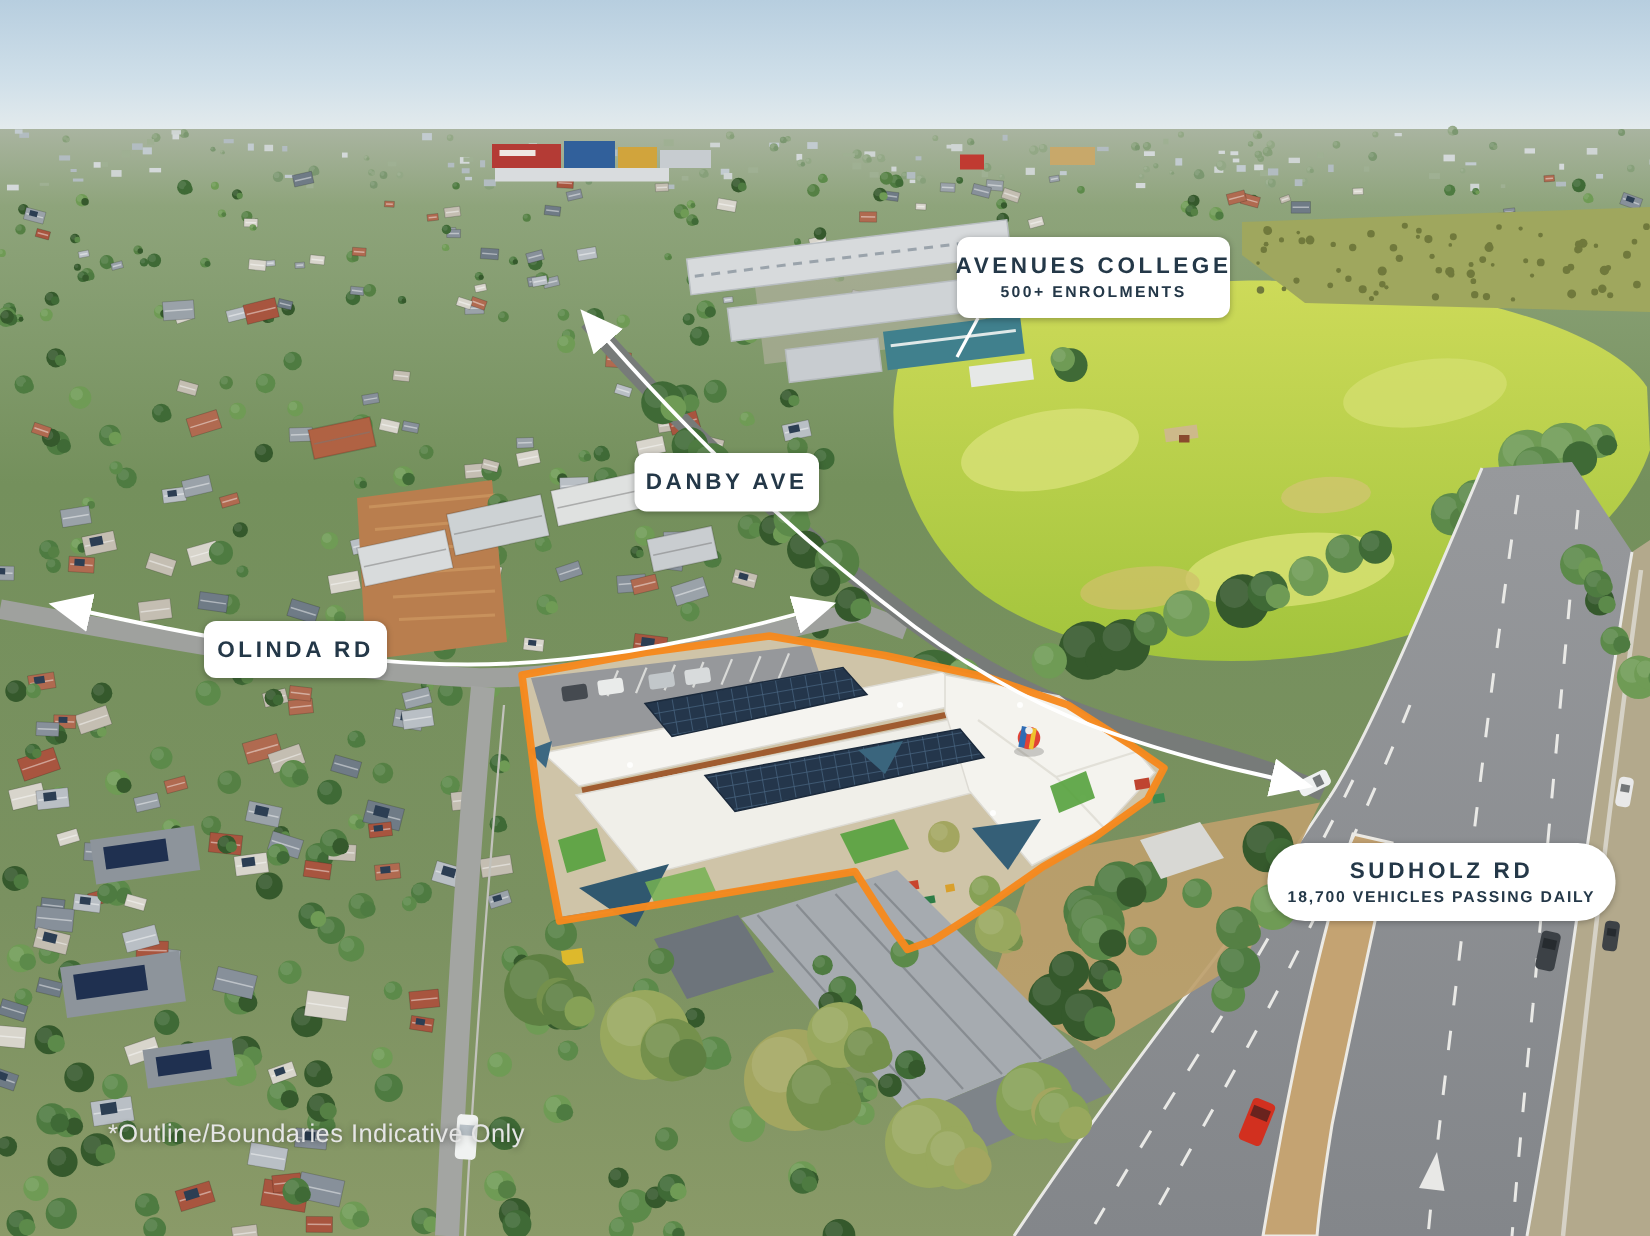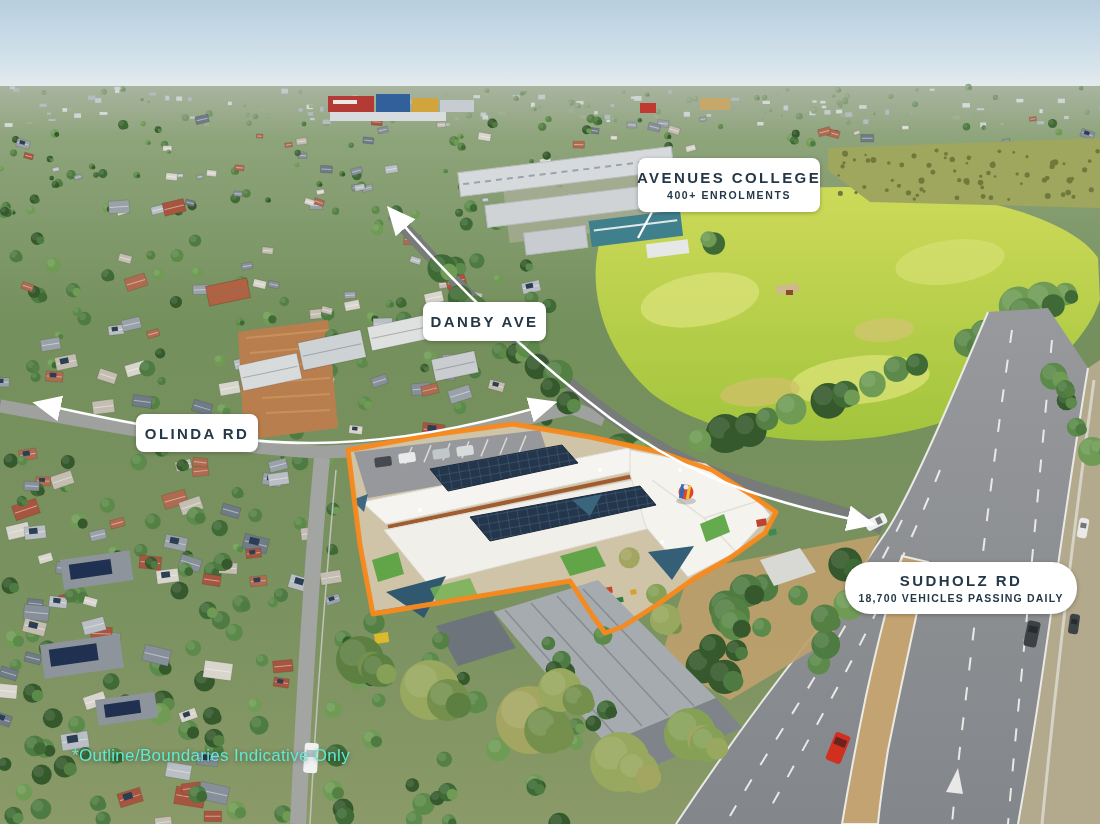--- a/index.html
+++ b/index.html
@@ -17,21 +17,21 @@
   }
   .lbl-title{font-weight:bold;font-size:15px;letter-spacing:2.4px;white-space:nowrap;}
   .lbl-sub{font-weight:bold;font-size:10.5px;letter-spacing:1.6px;margin-top:5px;white-space:nowrap;}
   #lbl-college{left:638px;top:158px;width:182px;height:54px;}
   #lbl-danby{left:423px;top:302px;width:123px;height:39px;}
   #lbl-olinda{left:136px;top:414px;width:122px;height:38px;}
   #lbl-sudholz{left:845px;top:562px;width:232px;height:52px;border-radius:25px;}
   #lbl-sudholz .lbl-sub{letter-spacing:1.2px;}
   .disclaimer{
     position:absolute;left:72px;top:746px;z-index:5;
-    color:#5eead4;font-size:17px;letter-spacing:.3px;
+    color:#e5e5e5;font-size:17px;letter-spacing:.3px;
     text-shadow:0 1px 5px rgba(0,0,0,.45);
   }
 </style>
 </head>
 <body>
 
 <div class="stage">
   <svg id="scene" width="1100" height="824" viewBox="0 0 1100 824">
       <defs>
         <linearGradient id="g-sky" x1="0" y1="0" x2="0" y2="1">
@@ -2192,21 +2192,21 @@
       </g>
       <g>
         <path d="M 40,404 C 140,426 230,443 312,443 C 402,443 492,421 550,404" fill="none" stroke="#ffffff" stroke-width="2.6" marker-start="url(#m-arrow)" marker-end="url(#m-arrow)"></path>
         <path d="M 392,212 C 466,298 536,362 610,418 C 680,470 740,492 820,512 L 868,523" fill="none" stroke="#ffffff" stroke-width="2.6" marker-start="url(#m-arrow)" marker-end="url(#m-arrow)"></path>
         <line x1="652" y1="212" x2="638" y2="238" stroke="#ffffff" stroke-width="2.2"></line>
       </g>
     </svg>
 
   <div class="map-label" id="lbl-college">
     <div class="lbl-title">AVENUES COLLEGE</div>
-    <div class="lbl-sub">400+ ENROLMENTS</div>
+    <div class="lbl-sub">500+ ENROLMENTS</div>
   </div>
 
   <div class="map-label" id="lbl-danby">
     <div class="lbl-title">DANBY AVE</div>
   </div>
 
   <div class="map-label" id="lbl-olinda">
     <div class="lbl-title">OLINDA RD</div>
   </div>
 

